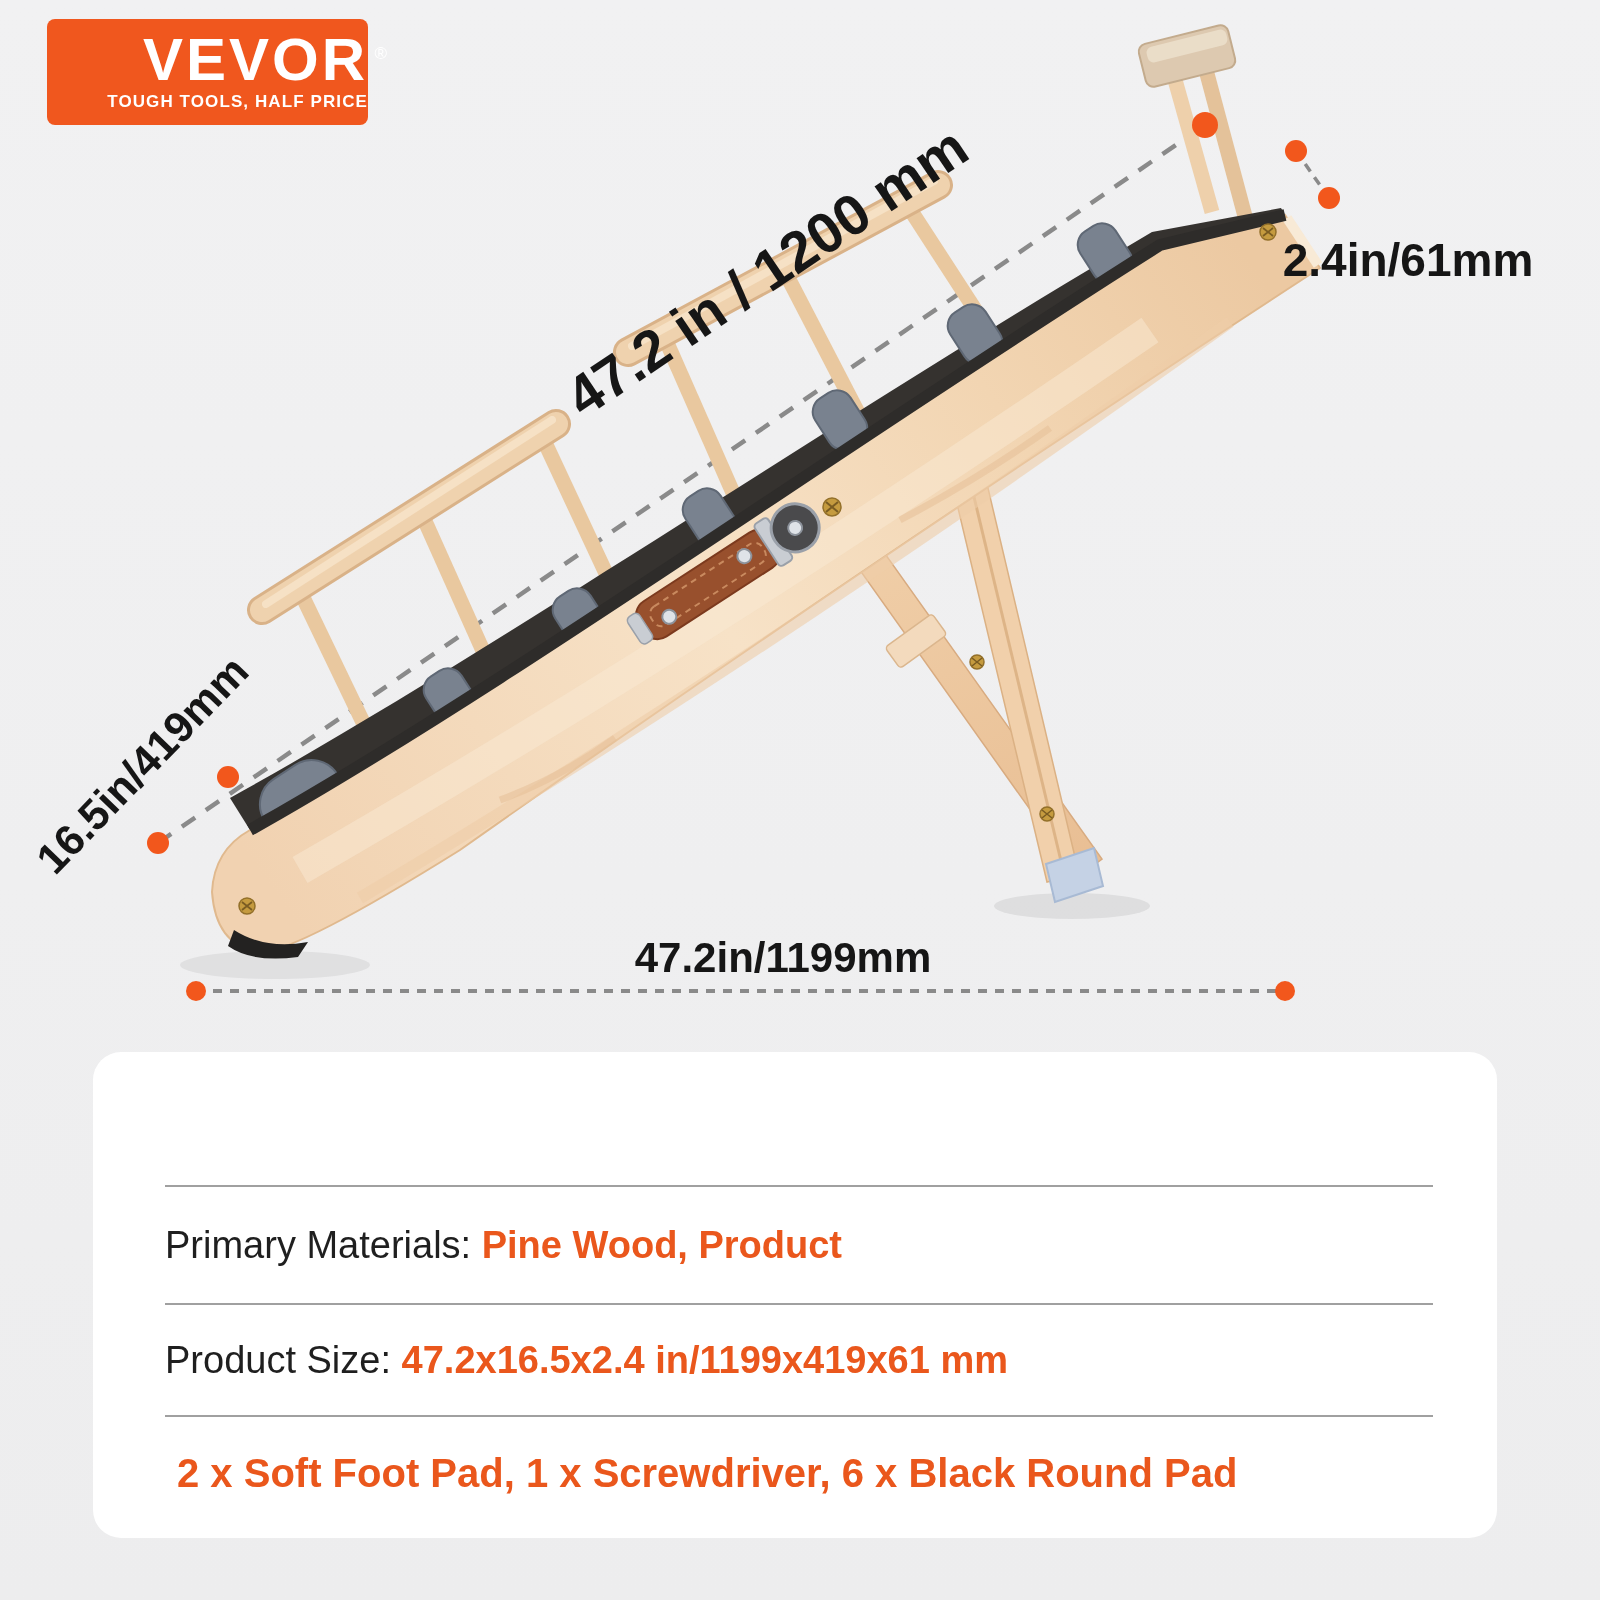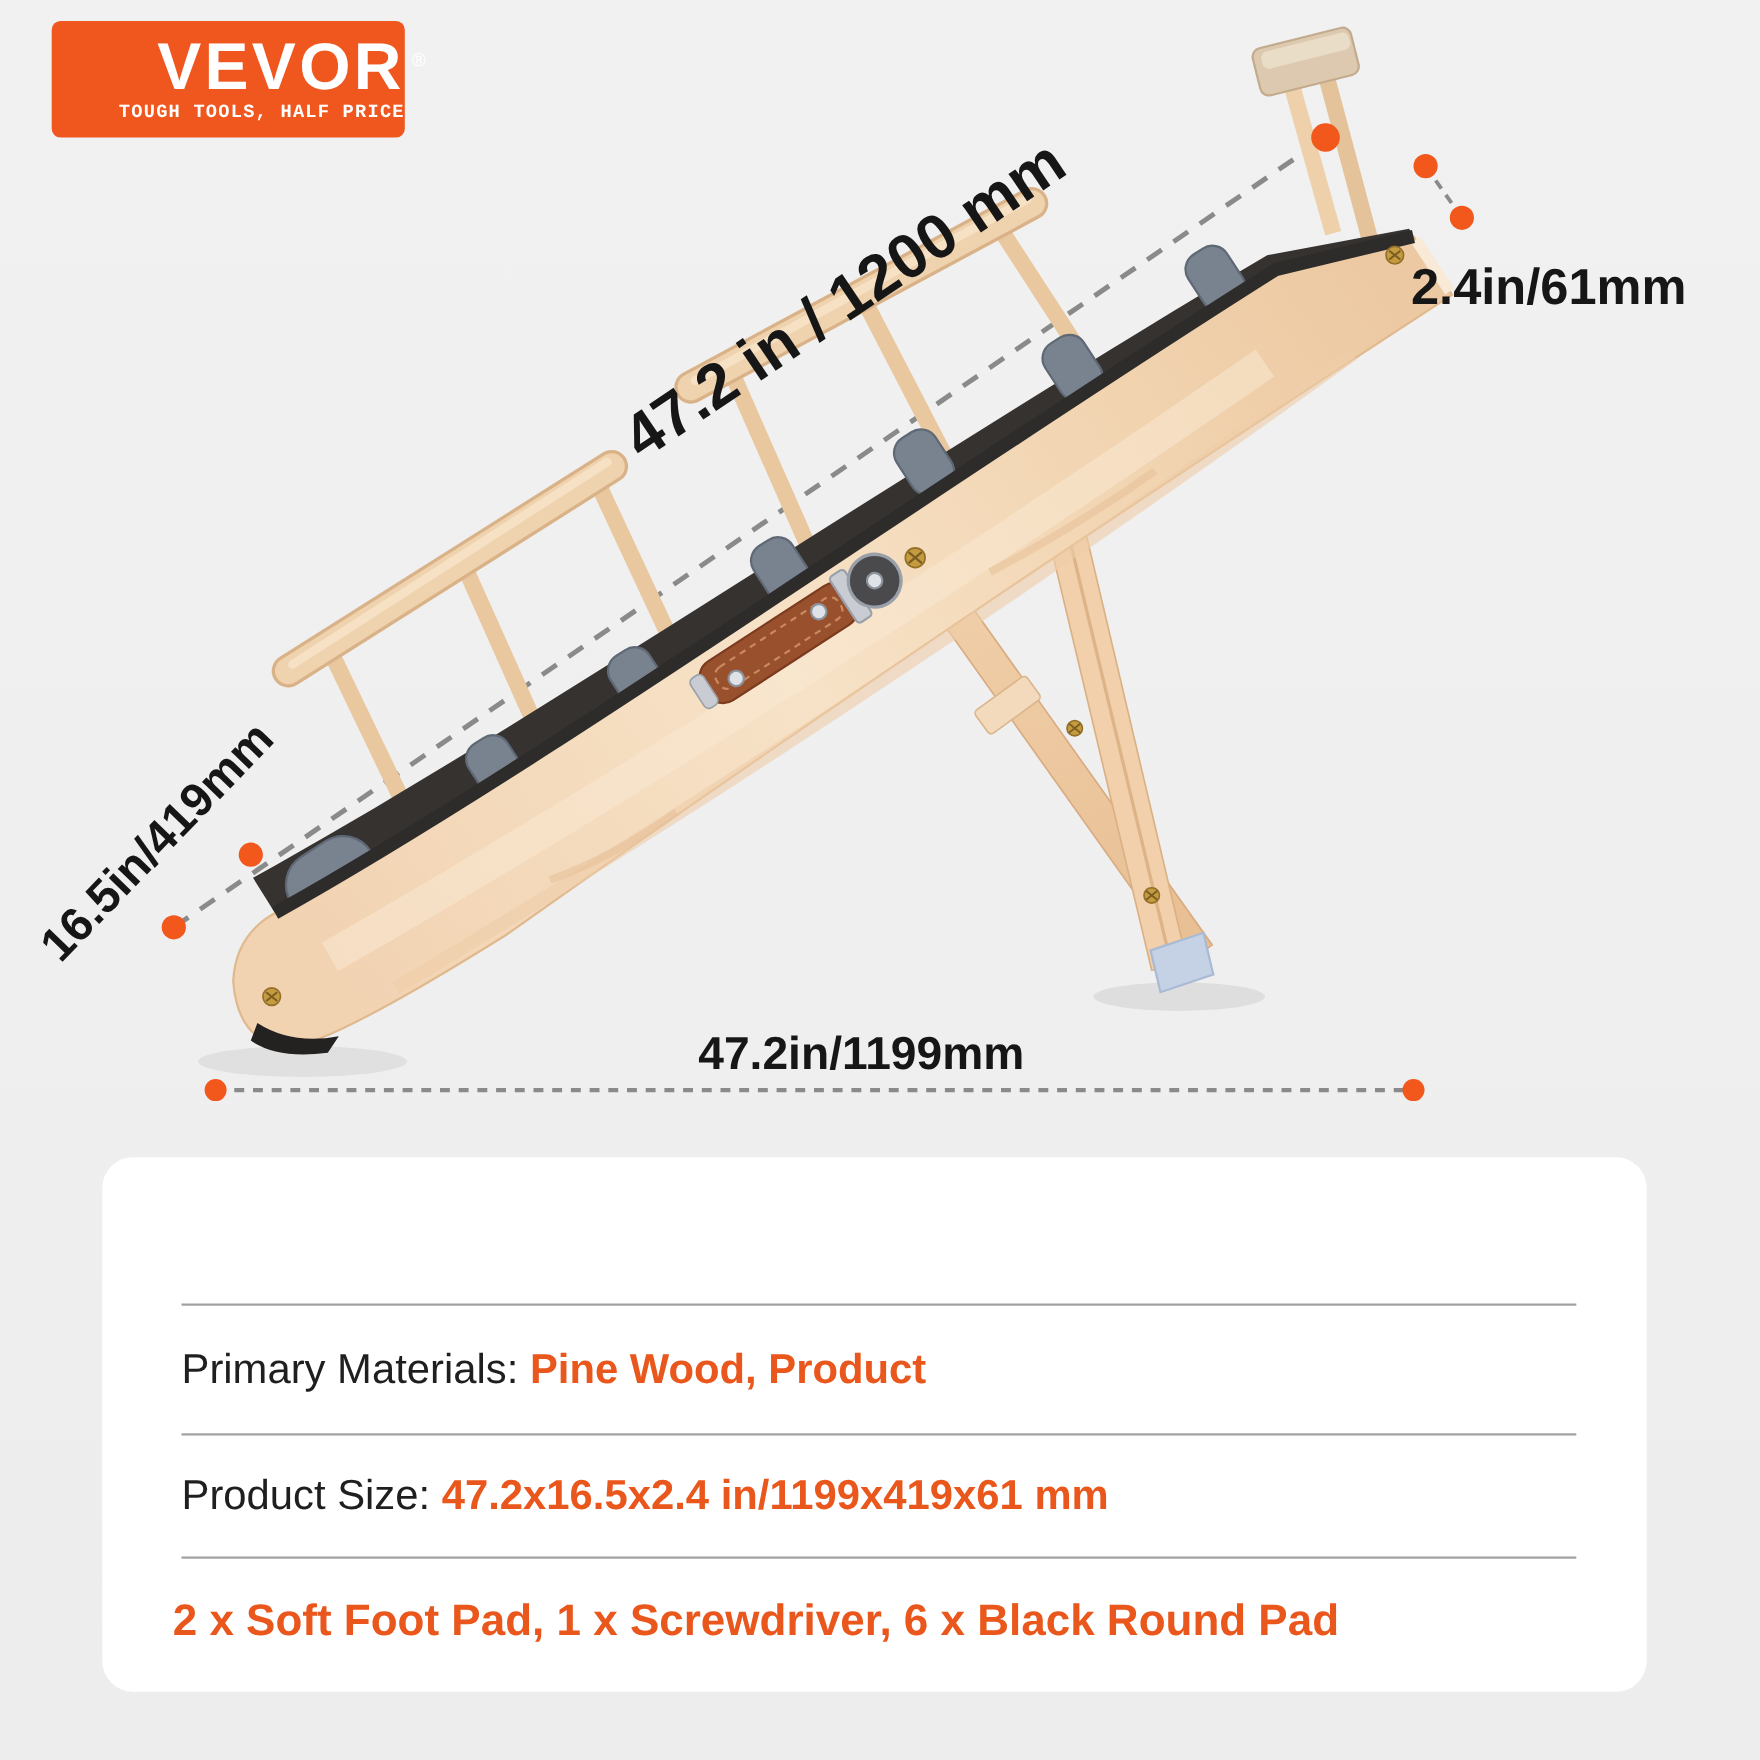--- a/index.html
+++ b/index.html
@@ -9,35 +9,35 @@
     font-family:"Liberation Sans","DejaVu Sans",sans-serif;
   }
   
   .logo{
     position:absolute;left:47px;top:19px;width:321px;height:106px;
     background:#F0571E;border-radius:8px;color:#fff;
     display:flex;flex-direction:column;align-items:flex-end;justify-content:center;
   }
   .logo .word{position:relative;font-size:60px;font-weight:800;letter-spacing:3px;line-height:56px;}
   .logo .reg{position:absolute;top:-6px;right:-22px;font-size:17px;font-weight:400;}
-  .logo .tag{font-size:17px;font-weight:700;letter-spacing:1.1px;margin-top:4px;white-space:nowrap;font-family:Liberation Mono, monospace;}
+  .logo .tag{font-size:17px;font-weight:700;letter-spacing:1.1px;margin-top:4px;white-space:nowrap;}
   
   .scene{position:absolute;left:0;top:0;width:1600px;height:1600px;}
   .dim-label{fill:#161616;font-weight:700;font-family:"Liberation Sans","DejaVu Sans",sans-serif;}
   
   .card{
     position:absolute;left:93px;top:1052px;width:1404px;height:486px;
     background:#ffffff;border-radius:28px;
   }
   .spec-row{position:absolute;left:72px;right:40px;height:52px;line-height:52px;font-size:38px;color:#1f1f1f;white-space:nowrap;}
   .spec-row .lbl{white-space:pre;}
   .spec-row .val{color:#EA571C;font-weight:700;white-space:pre;}
   .col-right{position:absolute;left:661px;top:0;}
   .divider{position:absolute;left:72px;width:1268px;height:2px;background:#8f8f8f;opacity:.85;}
-  .accessories{position:absolute;left:64px;top:395px;height:52px;line-height:52px;
+  .accessories{position:absolute;left:84px;top:395px;height:52px;line-height:52px;
     font-size:40px;font-weight:700;color:#EA571C;white-space:nowrap;}
 </style>
 </head>
 <body>
 
 <div class="stage">
 
   <svg class="scene" viewBox="0 0 1600 1600">
     <defs>
       <linearGradient id="wg" gradientUnits="userSpaceOnUse" x1="300" y1="930" x2="1250" y2="260">

